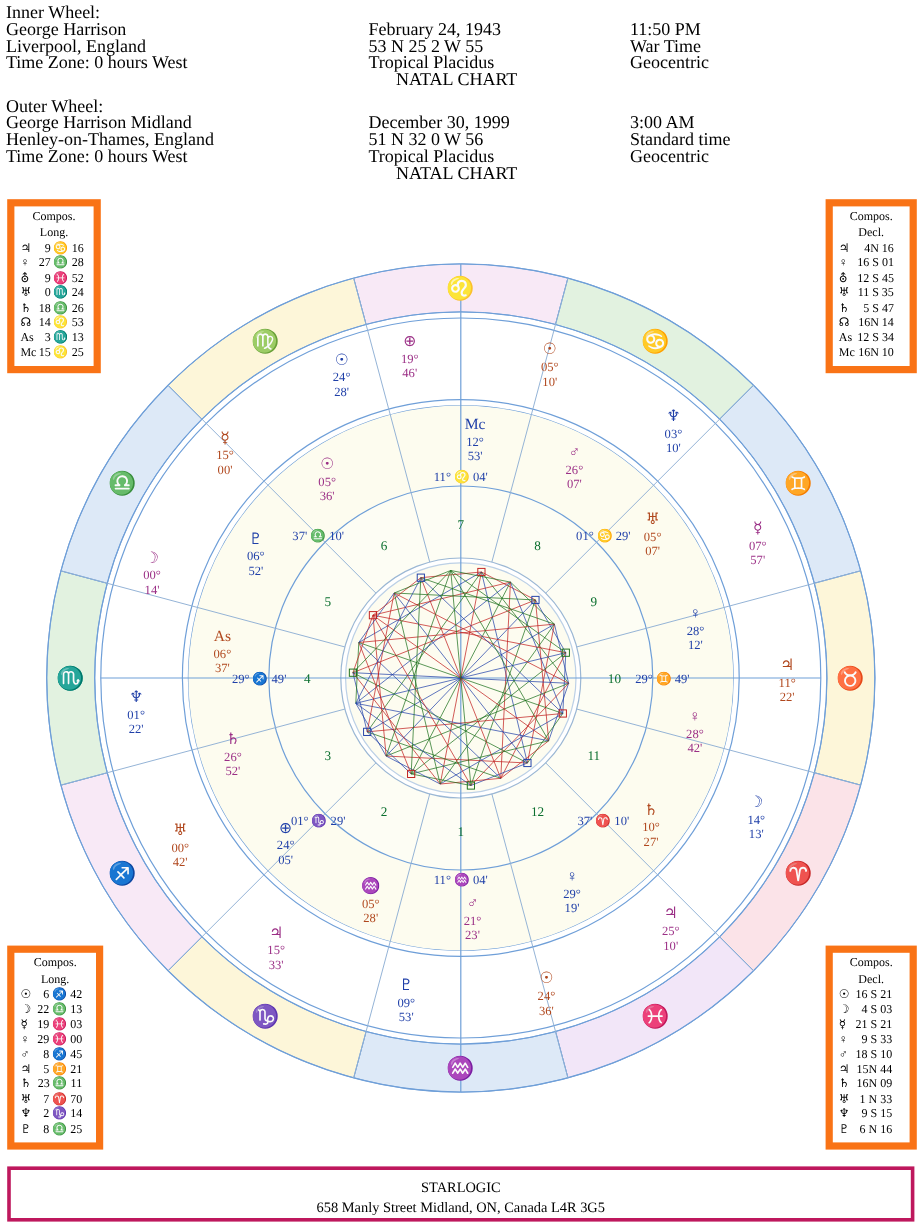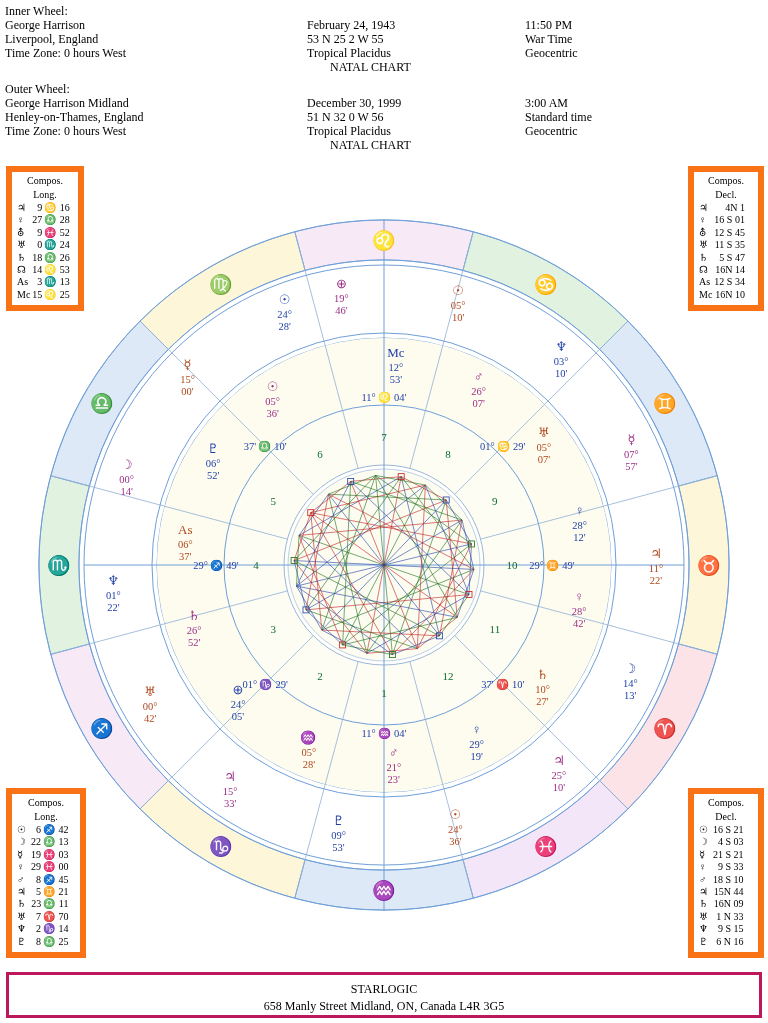--- a/index.html
+++ b/index.html
@@ -14,21 +14,21 @@
     font-family: "Liberation Serif", serif;
     color: #000000;
     overflow: hidden;
   }
   
   .header {
     position: absolute;
     left: 0; top: 0;
     width: 607px;
     height: 155px;
-    font-size: 12px;
+    font-size: 15px;
     line-height: 14.5px;
   }
   .hdr-block { position: absolute; white-space: nowrap; }
   .col1 { left: 5px; }
   .col2 { left: 307px; }
   .col3 { left: 525px; }
   .r0 { top: 4px; }
   .r1 { top: 18px; }
   .r2 { top: 32px; }
   .r3 { top: 46px; }
@@ -165,21 +165,21 @@
     </table>
 </div>
 
 <div class="corner tr">
   <div class="ctitle">Compos.</div>
   <div class="ctitle">Decl.</div>
   <table>
       <tbody id="tr-rows">
         <tr>
           <td class="sym">♃</td>
-          <td class="val">4N 1</td>
+          <td class="val">4N 16</td>
         </tr>
         <tr>
           <td class="sym">♀</td>
           <td class="val">16 S 01</td>
         </tr>
         <tr>
           <td class="sym">⛢</td>
           <td class="val">12 S 45</td>
         </tr>
         <tr>

